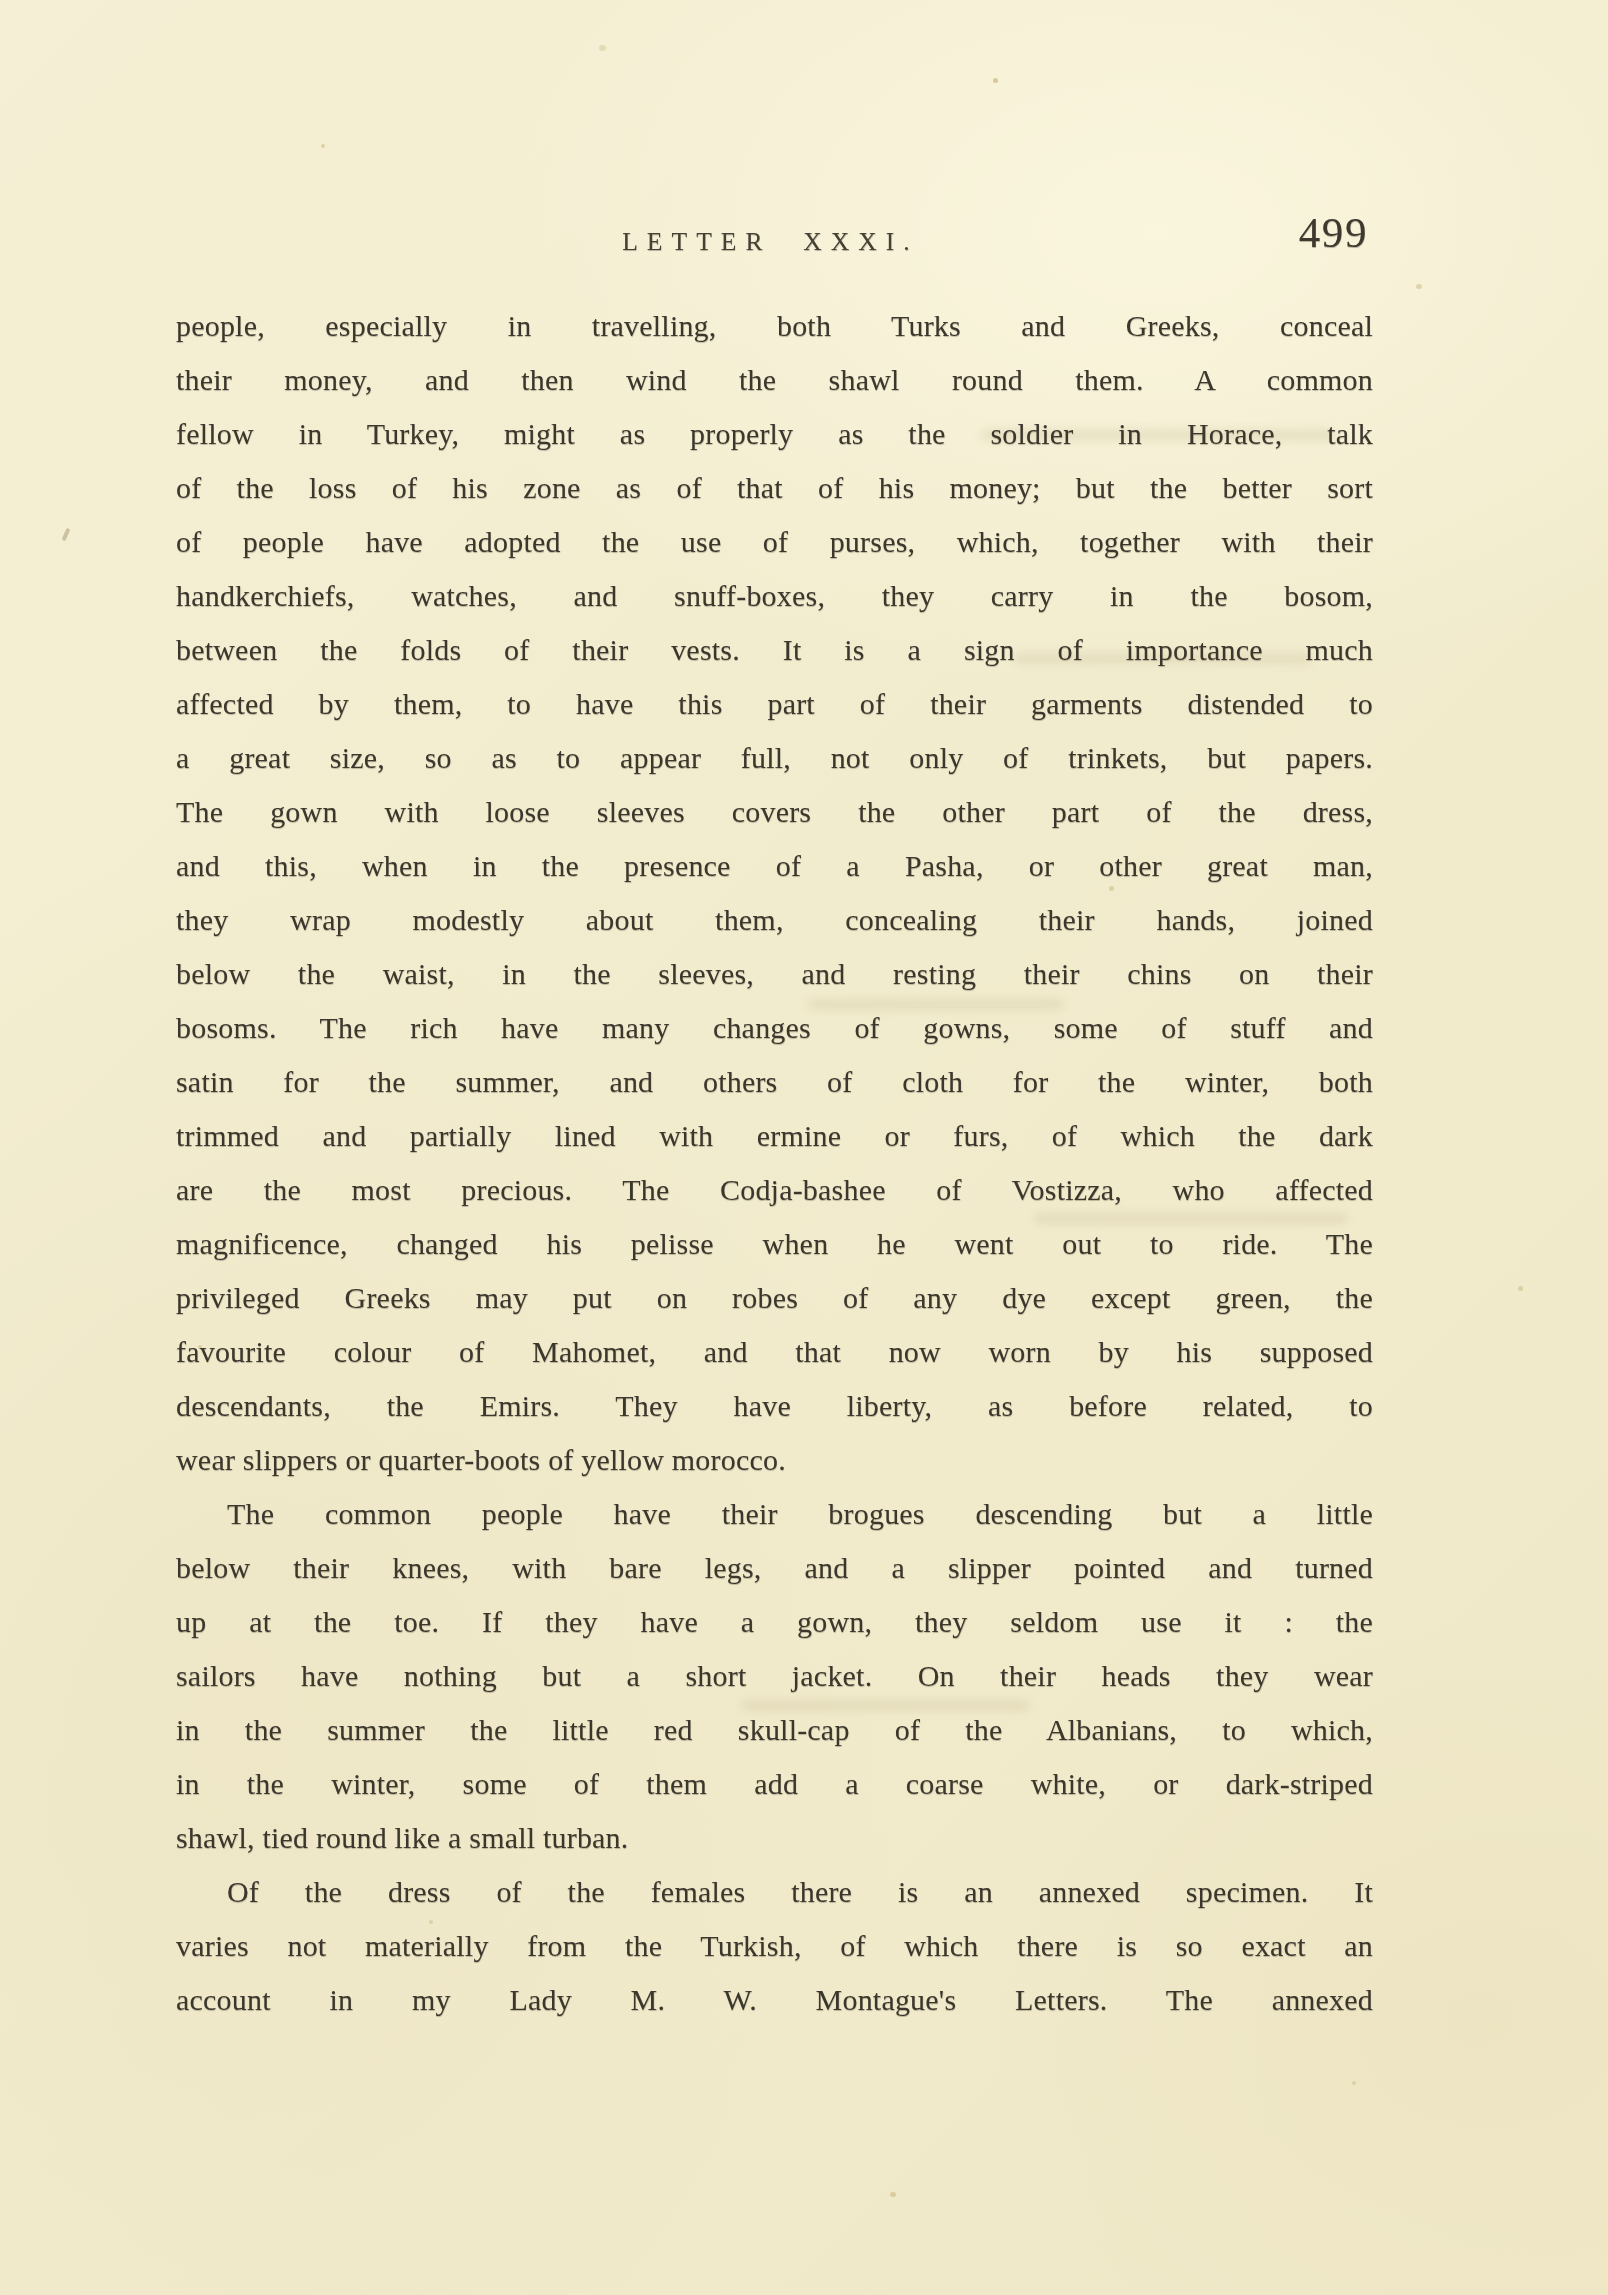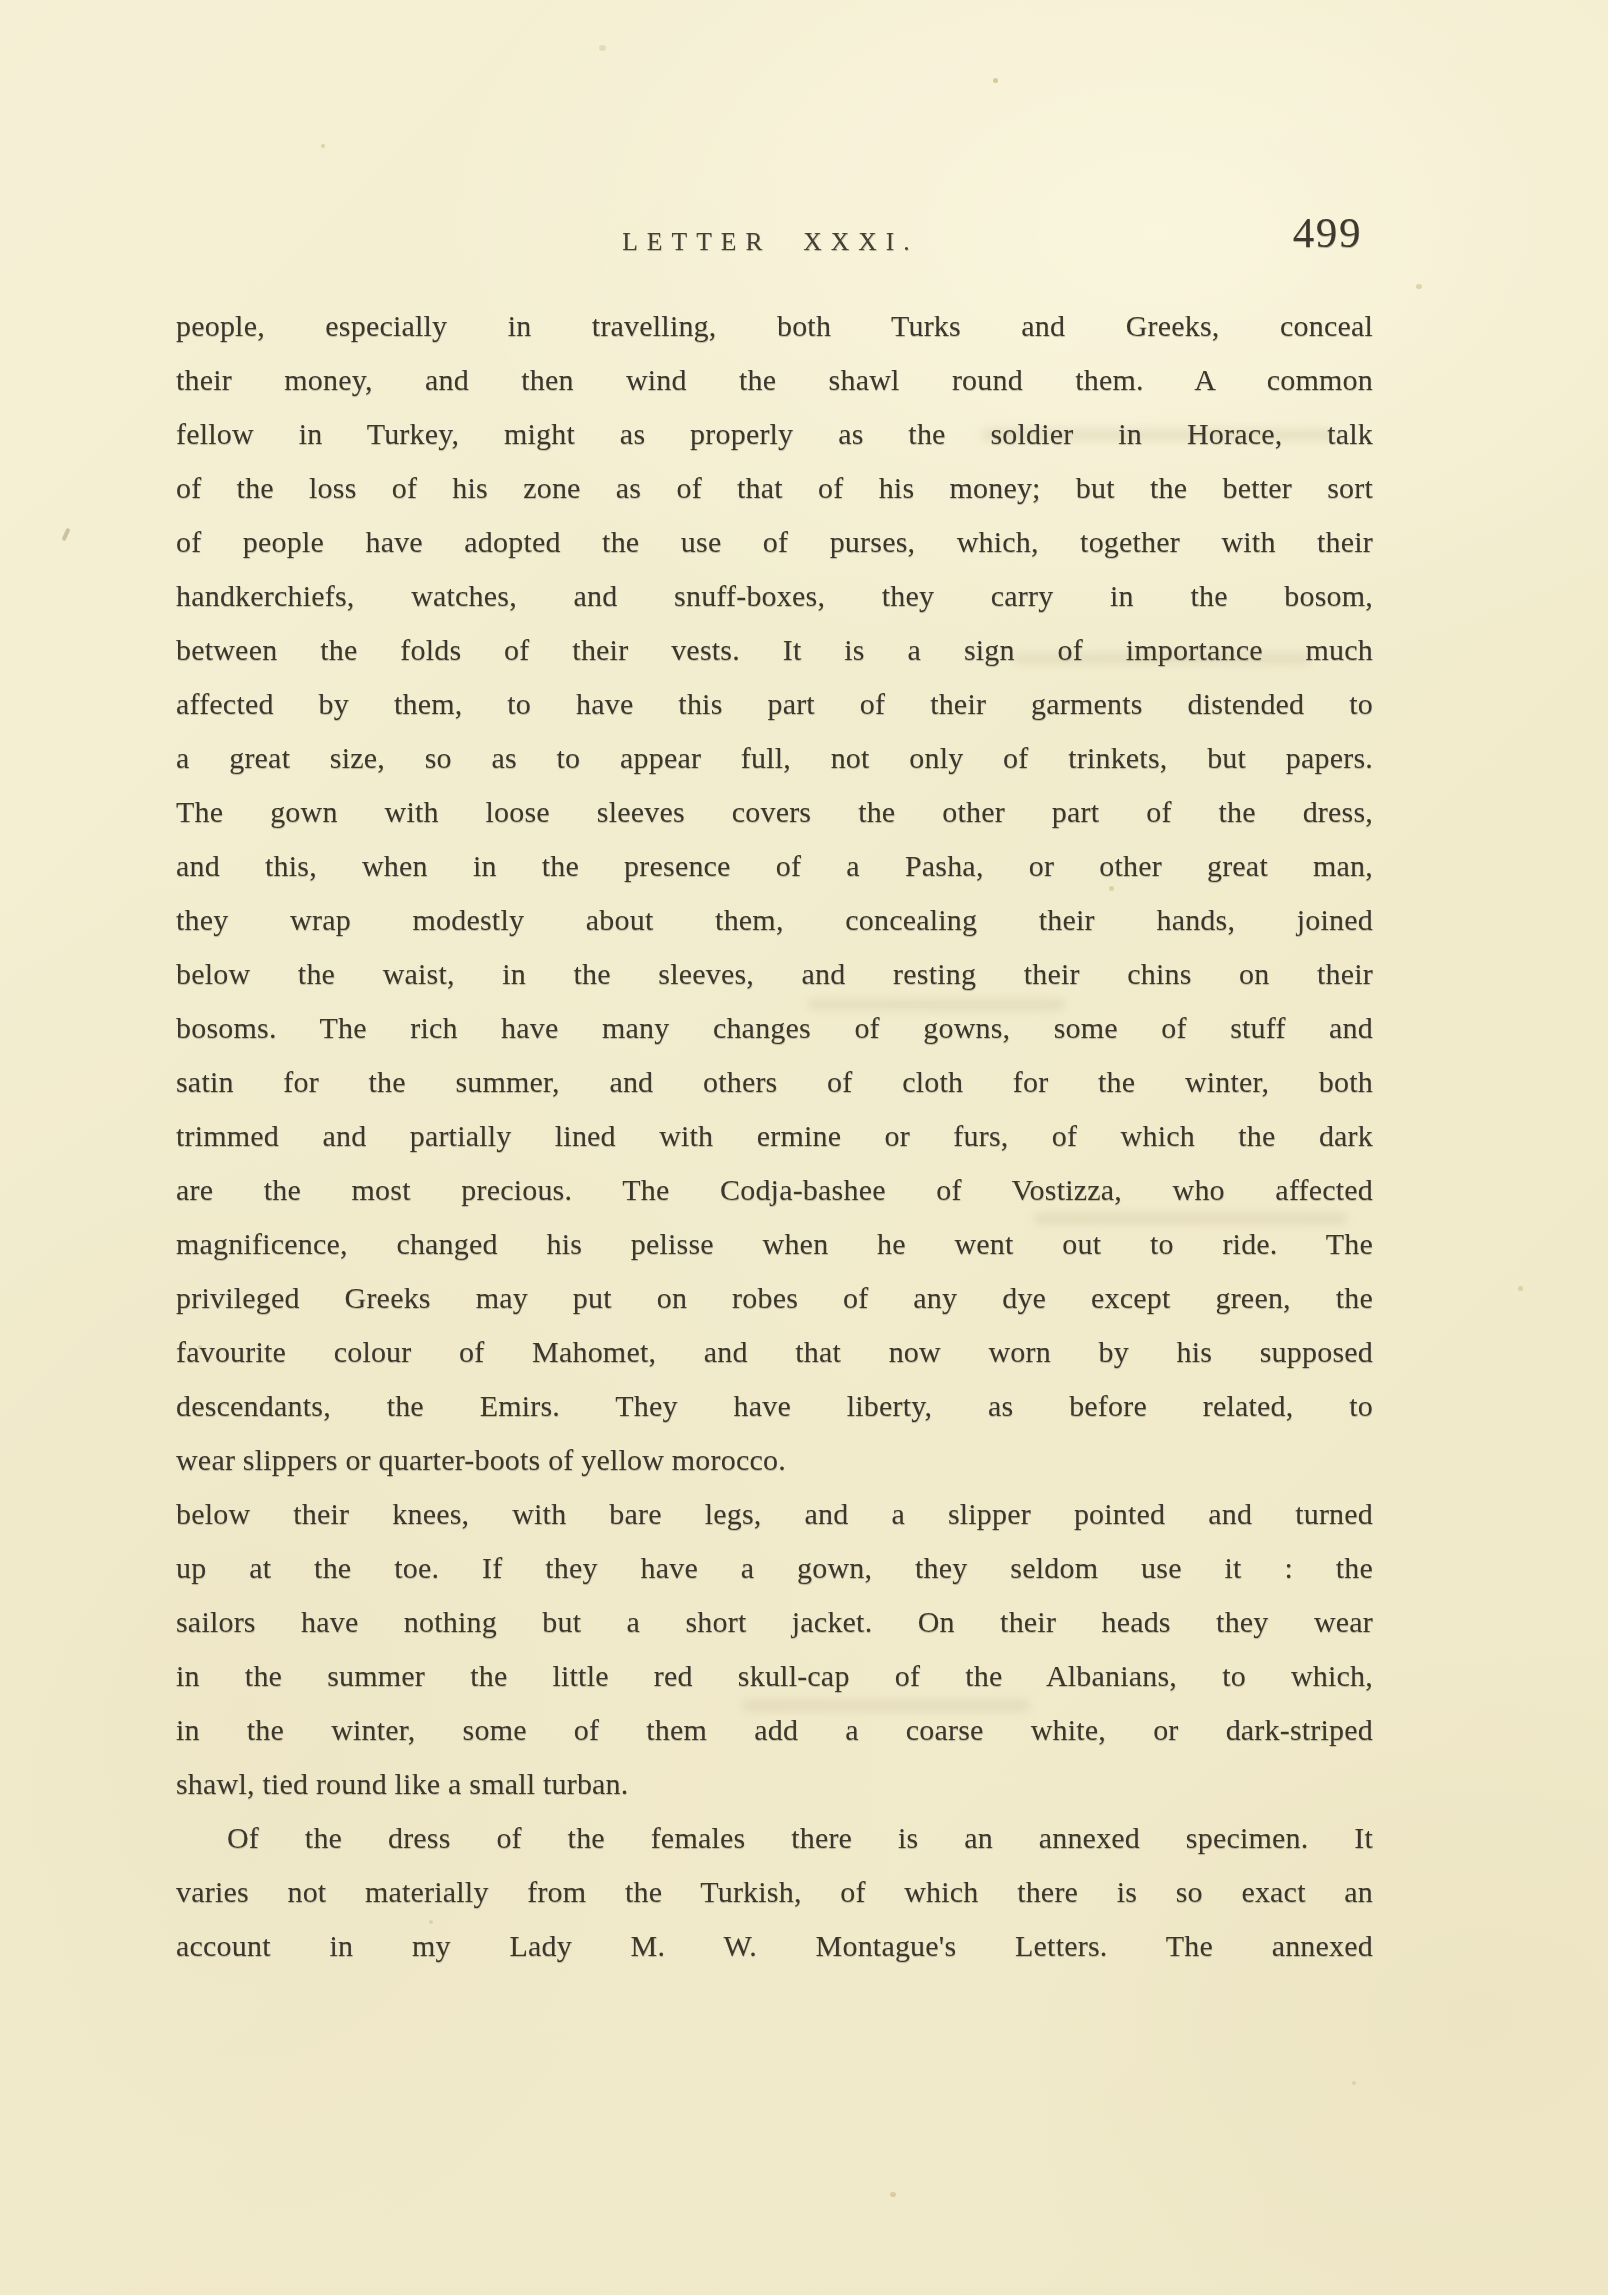--- a/index.html
+++ b/index.html
@@ -29,21 +29,21 @@
   }
   .running-title {
     position: absolute; left: 0; right: 8px; top: 21.4px;
     text-align: center;
     font-size: 25.6px; letter-spacing: 9px; word-spacing: 16.5px;
     color: #45403４;
     color: #454034;
     text-shadow: 0.3px 0.5px 0.7px rgba(58,52,40,0.35);
   }
   .page-number {
-    position: absolute; right: 11px; top: 1.6px;
+    position: absolute; right: 5px; top: 1.6px;
     font-size: 43px; letter-spacing: 1.6px;
     color: #3e392e;
     text-shadow: 0.3px 0.5px 0.7px rgba(58,52,40,0.35);
   }
   
   .body-text {
     position: absolute; left: 176px; top: 299px; width: 1197px;
     color: var(--ink);
     font-size: 30px; line-height: 54px;
     letter-spacing: 0.2px;
@@ -113,20 +113,21 @@
       <div class="line">below the waist, in the sleeves, and resting their chins on their</div>
       <div class="line">bosoms.  The rich have many changes of gowns, some of stuff and</div>
       <div class="line">satin for the summer, and others of cloth for the winter, both</div>
       <div class="line">trimmed and partially lined with ermine or furs, of which the dark</div>
       <div class="line">are the most precious.  The Codja-bashee of Vostizza, who affected</div>
       <div class="line">magnificence, changed his pelisse when he went out to ride.  The</div>
       <div class="line">privileged Greeks may put on robes of any dye except green, the</div>
       <div class="line">favourite colour of Mahomet, and that now worn by his supposed</div>
       <div class="line">descendants, the Emirs.  They have liberty, as before related, to</div>
       <div class="line noj">wear slippers or quarter-boots of yellow morocco.</div>
+      <div class="line indent">The common people have their brogues descending but a little</div>
       <div class="line">below their knees, with bare legs, and a slipper pointed and turned</div>
       <div class="line">up at the toe.  If they have a gown, they seldom use it : the</div>
       <div class="line">sailors have nothing but a short jacket.  On their heads they wear</div>
       <div class="line">in the summer the little red skull-cap of the Albanians, to which,</div>
       <div class="line">in the winter, some of them add a coarse white, or dark-striped</div>
       <div class="line noj">shawl, tied round like a small turban.</div>
       <div class="line indent">Of the dress of the females there is an annexed specimen.  It</div>
       <div class="line">varies not materially from the Turkish, of which there is so exact an</div>
       <div class="line">account in my Lady M. W. Montague's Letters.  The annexed</div>
     </div>

